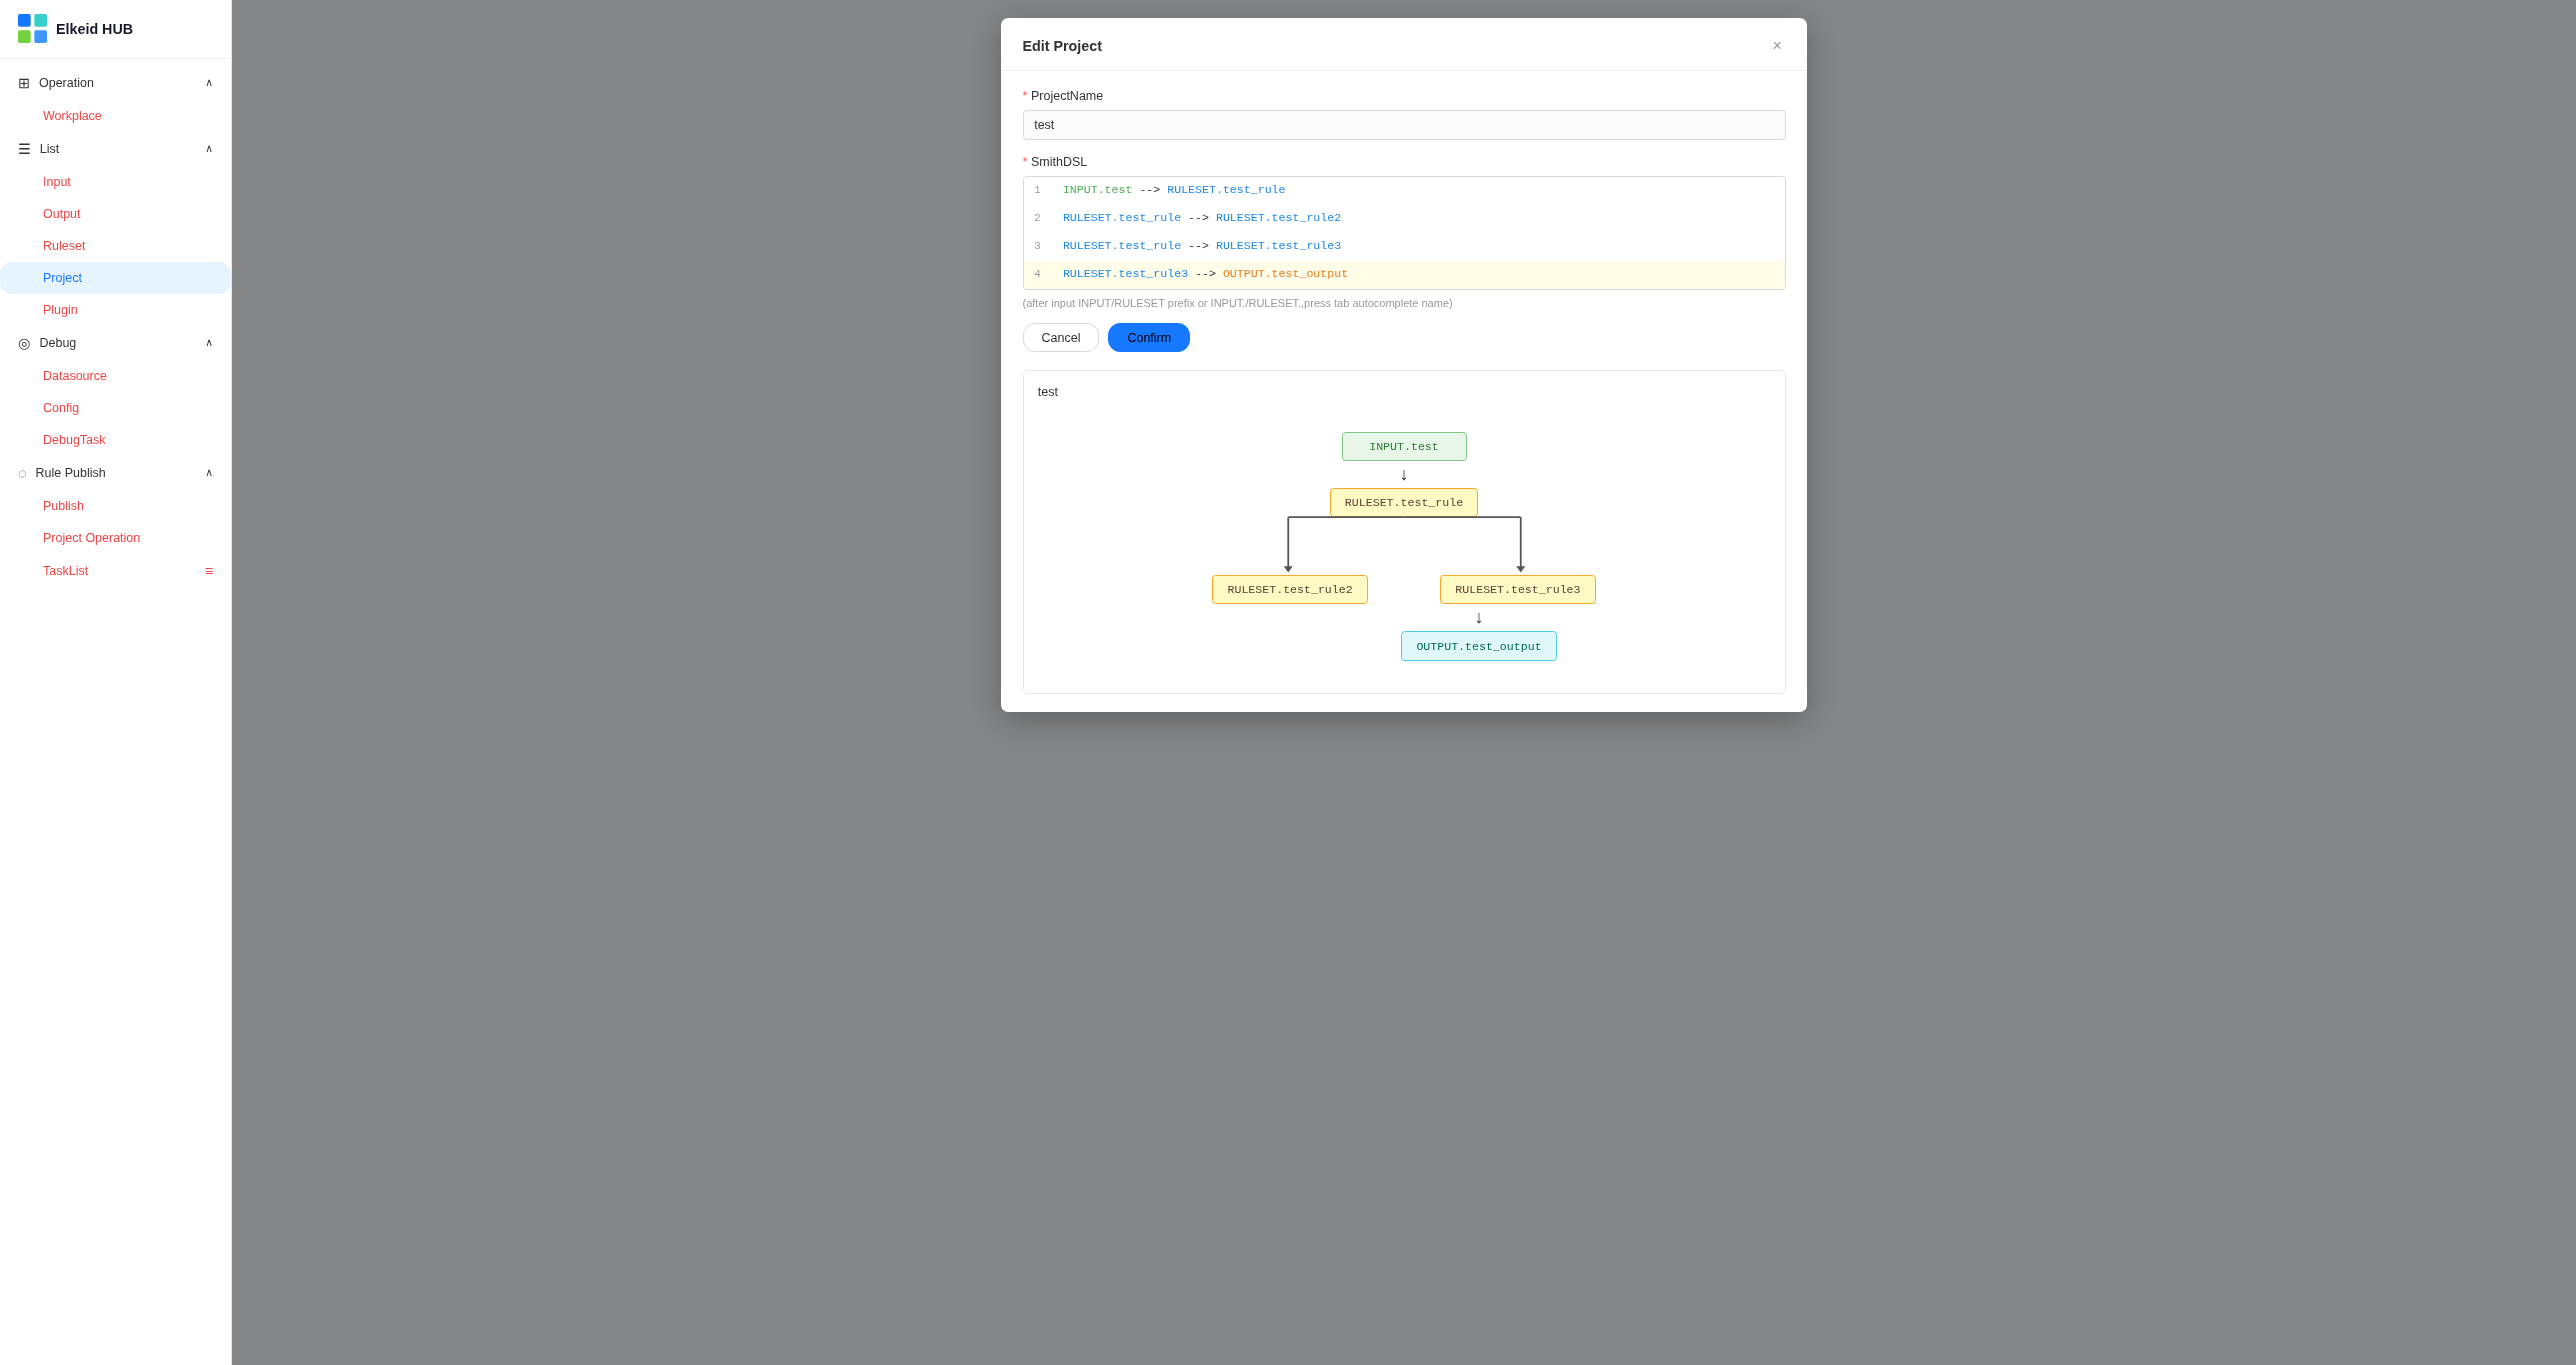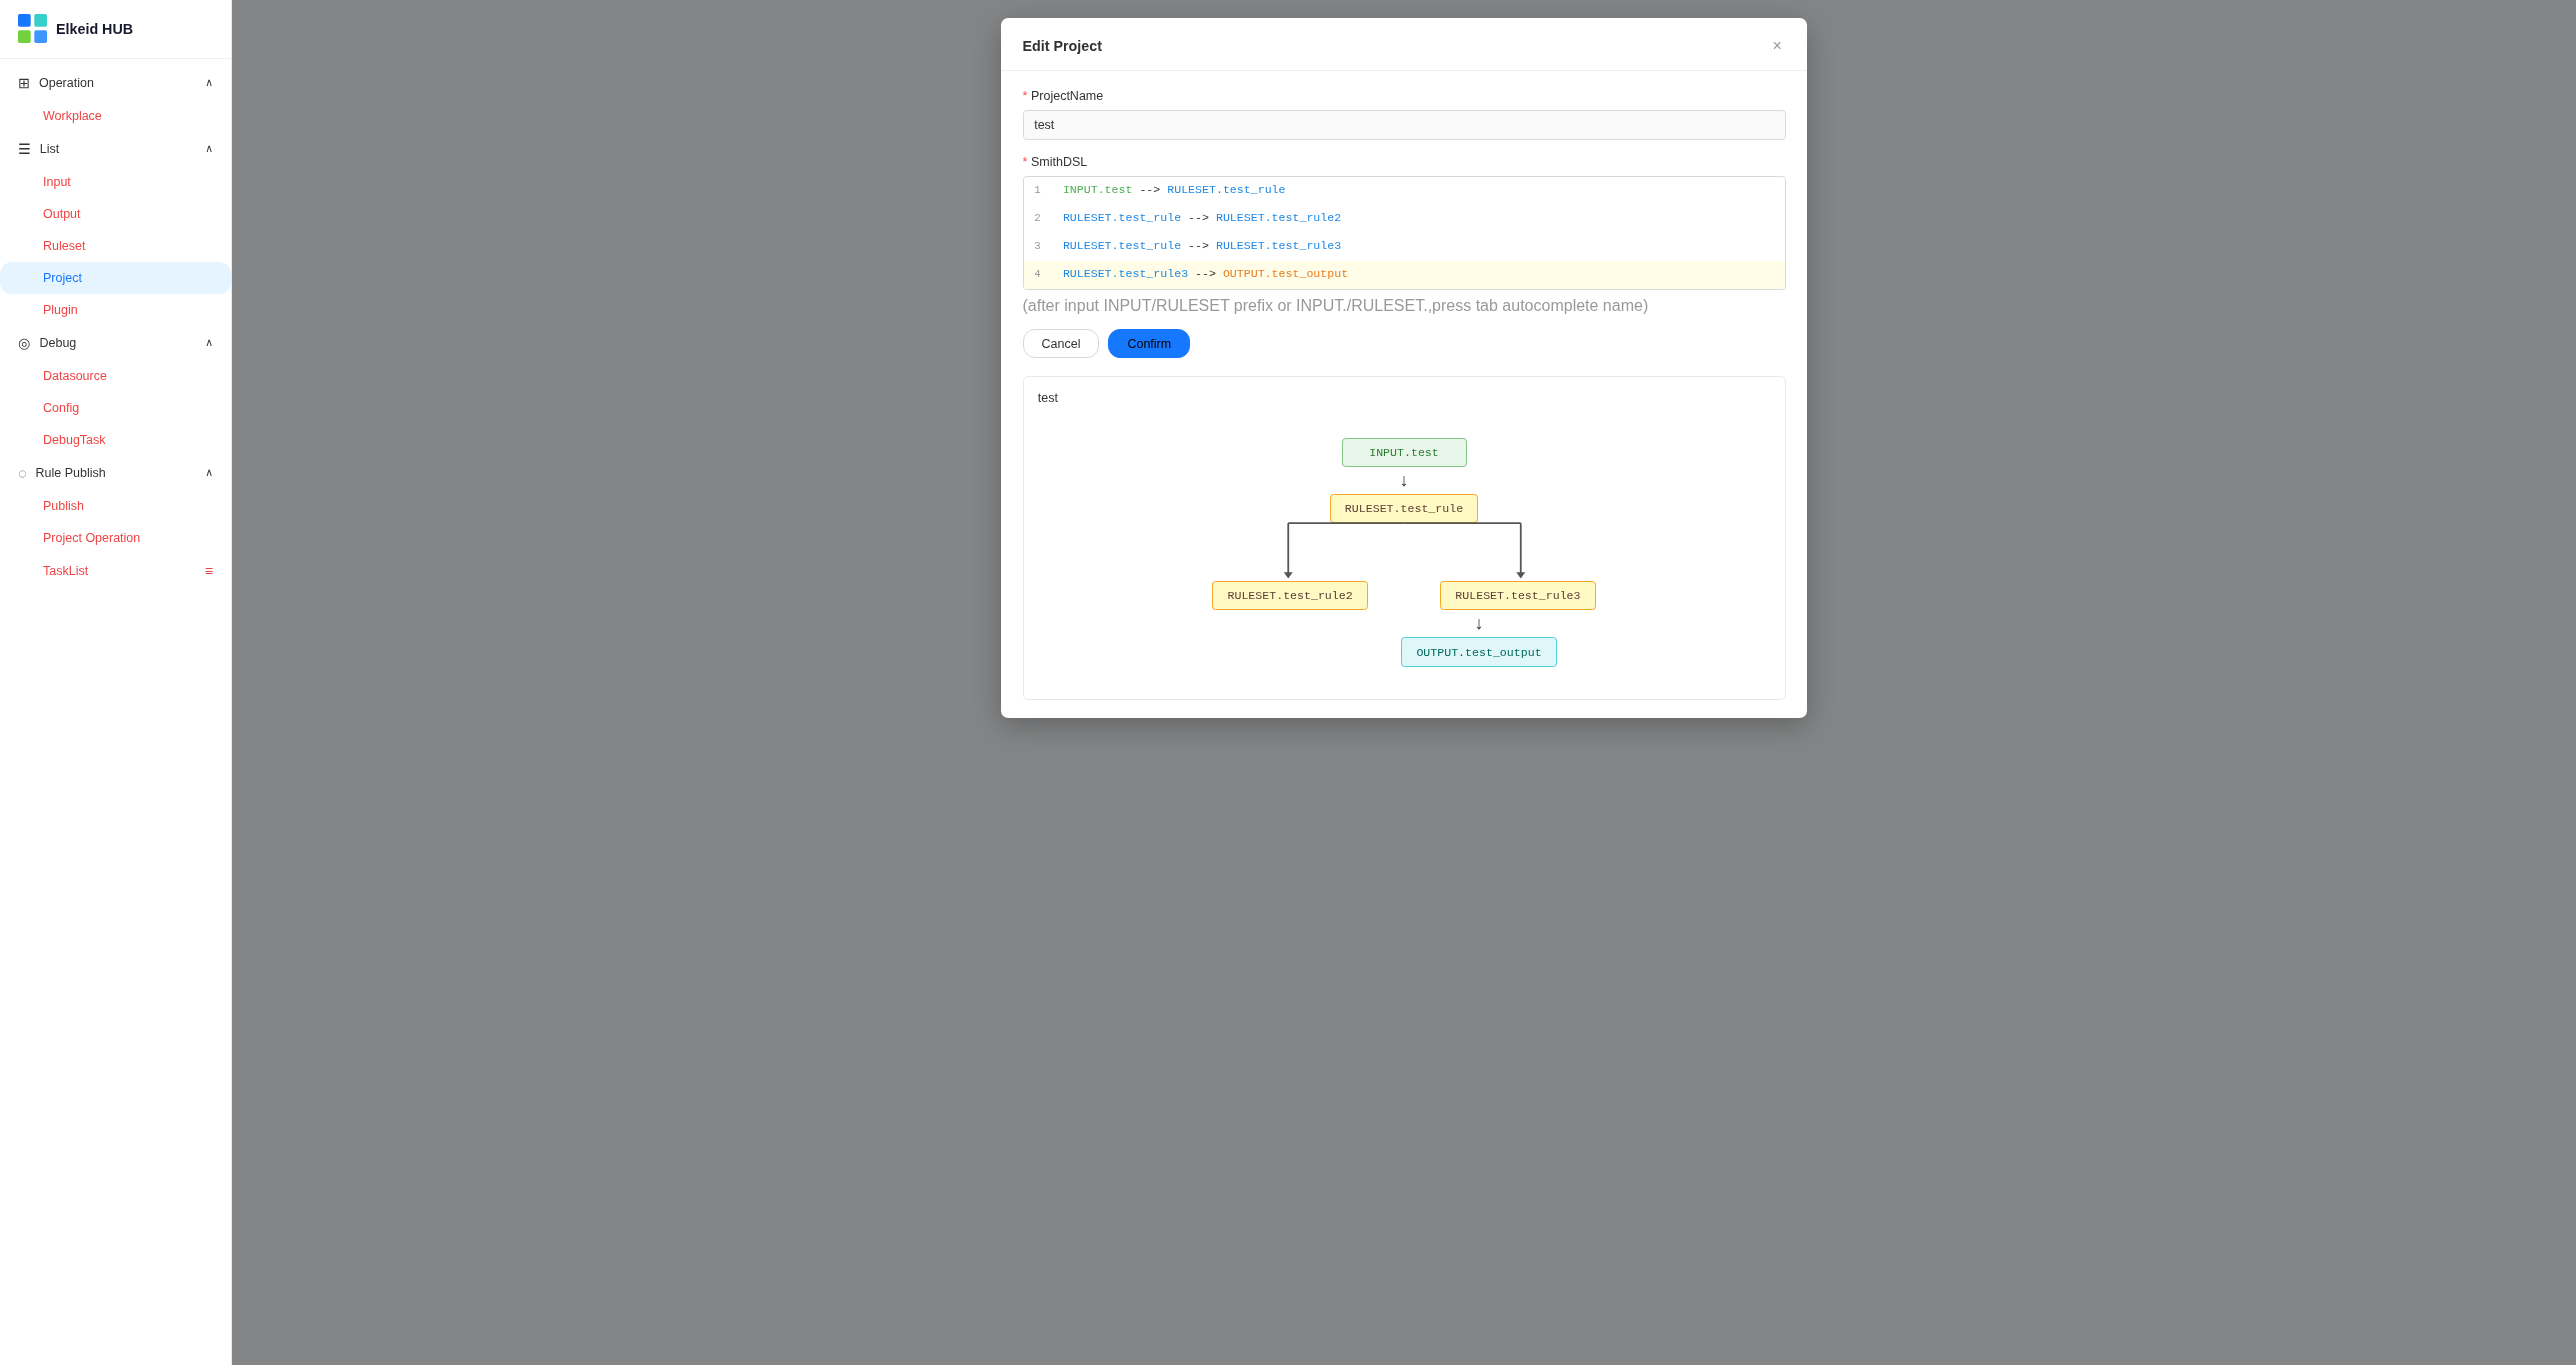--- a/index.html
+++ b/index.html
@@ -153,21 +153,21 @@
       min-width: 18px;
       margin-right: 10.7px;
       user-select: none;
       font-size: 10.7px;
     }
     .color-green { color: #4caf50; font-weight: 500; }
     .color-blue { color: #1e88e5; font-weight: 500; }
     .color-orange { color: #e67e22; font-weight: 500; }
     .color-arrow { color: #333; }
     .hint-text {
-      font-size: 16px;
+      font-size: 11px;
       color: #999;
       margin-bottom: 14.3px;
     }
 
     
     .btn-row {
       display: flex;
       gap: 9px;
       margin-bottom: 18px;
     }

